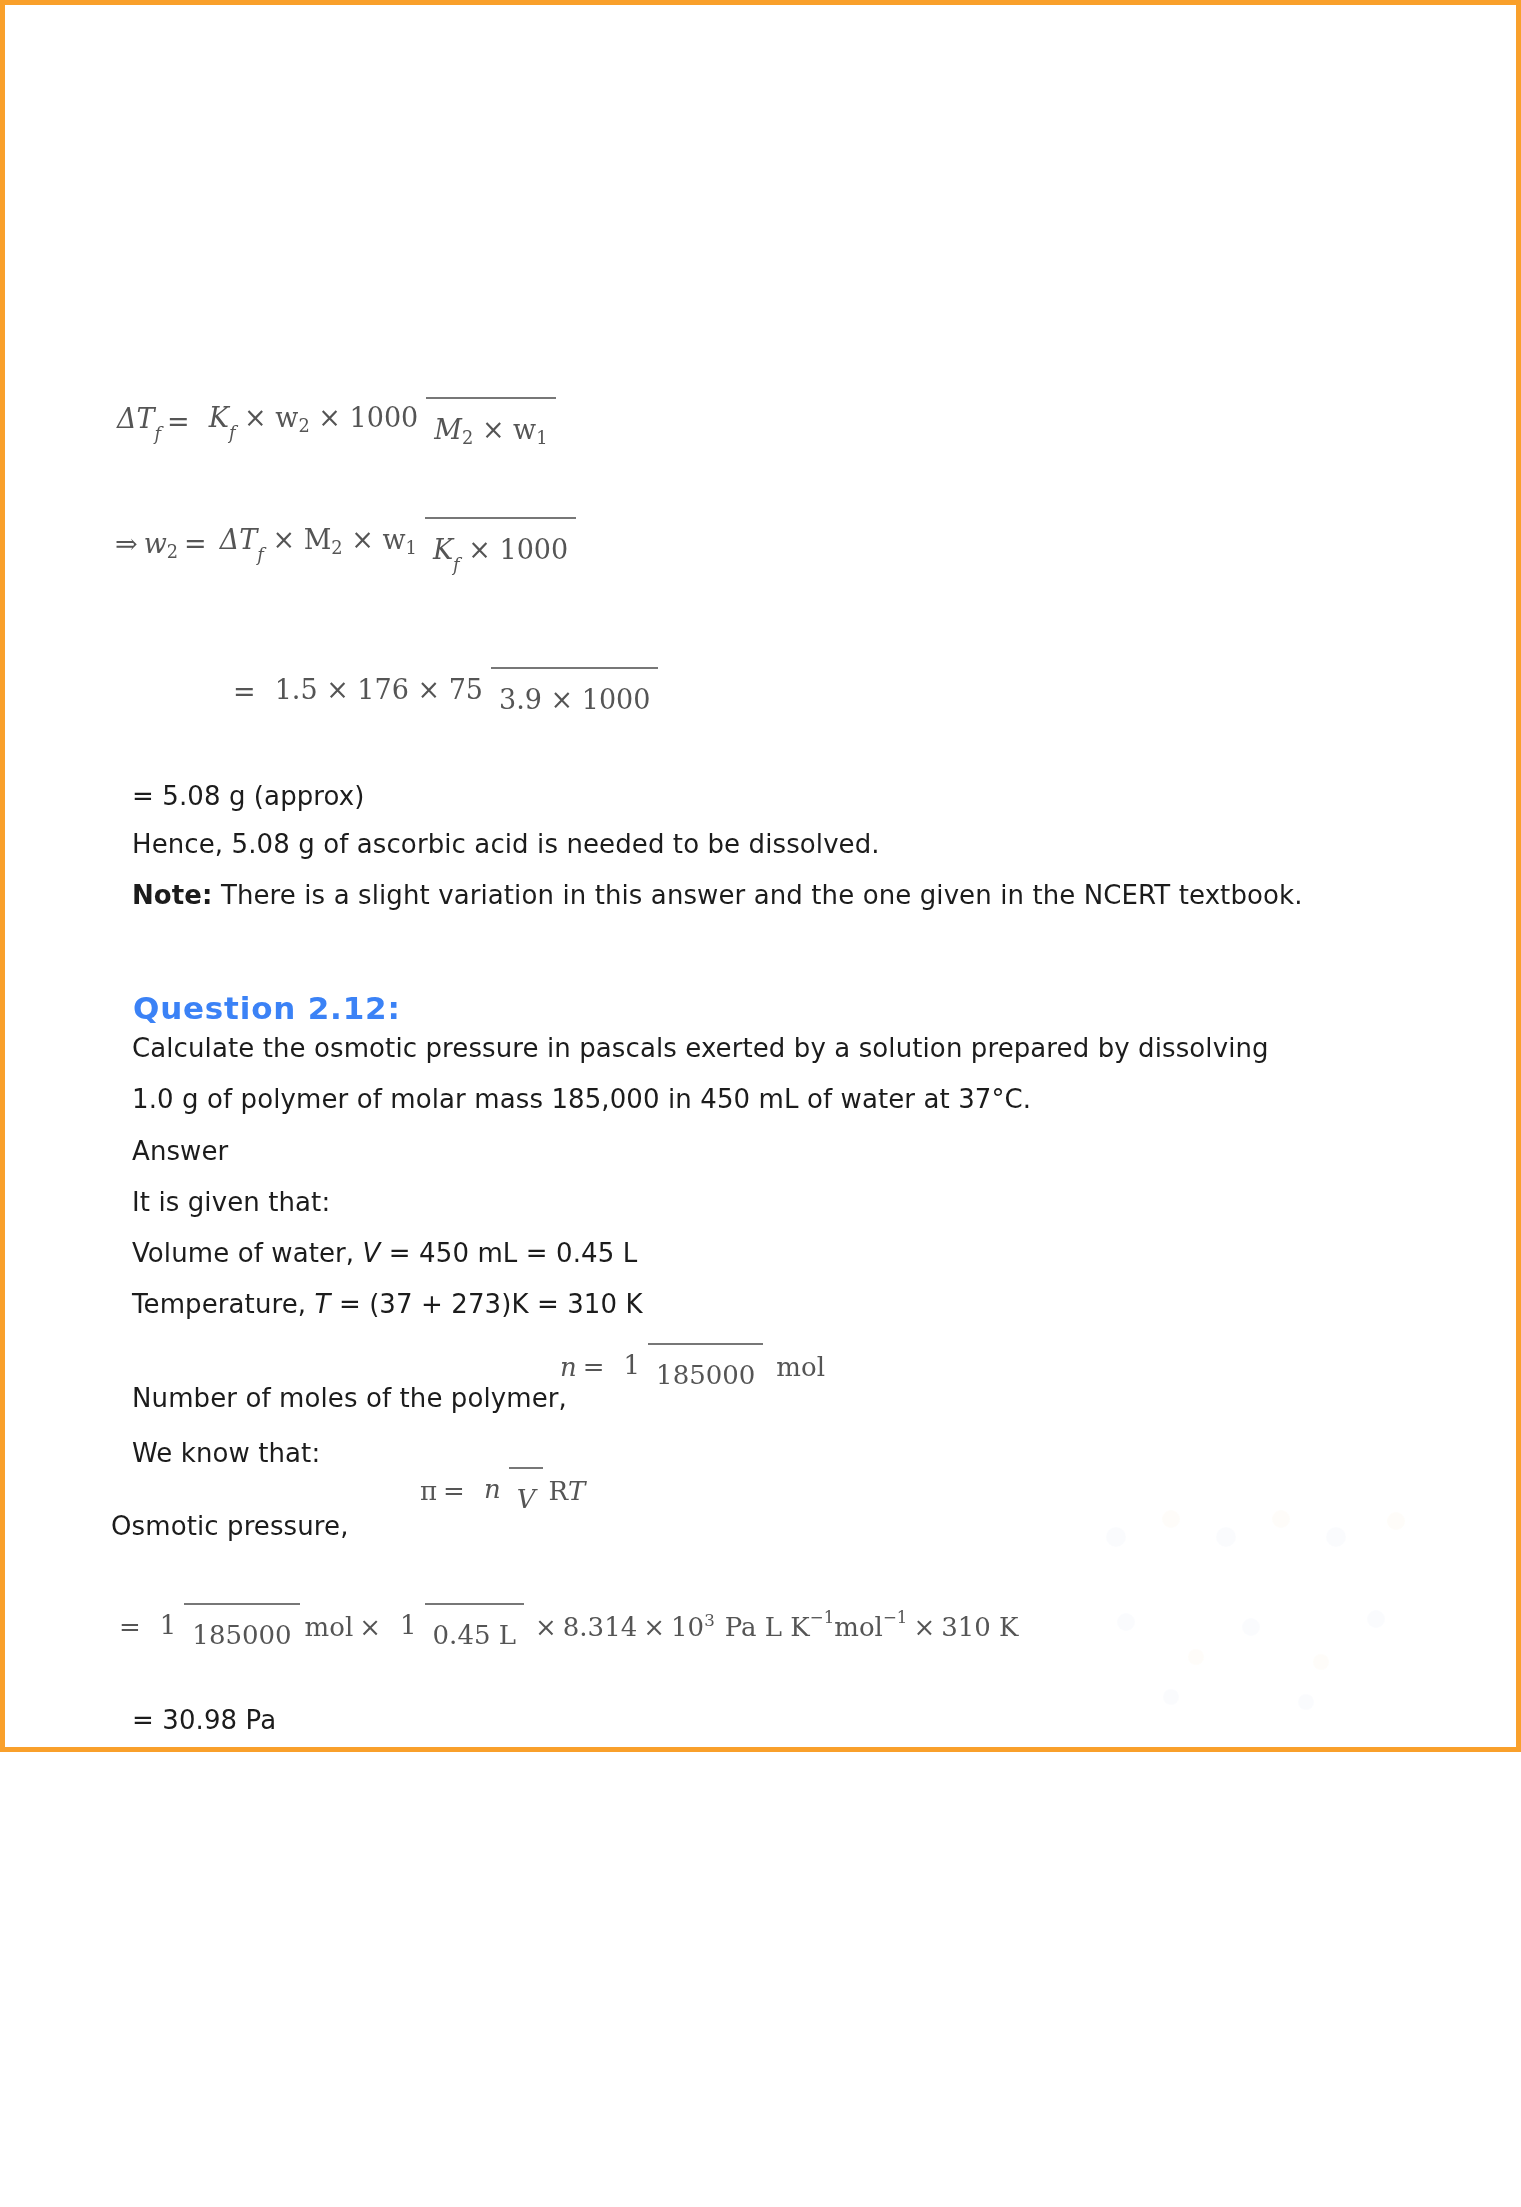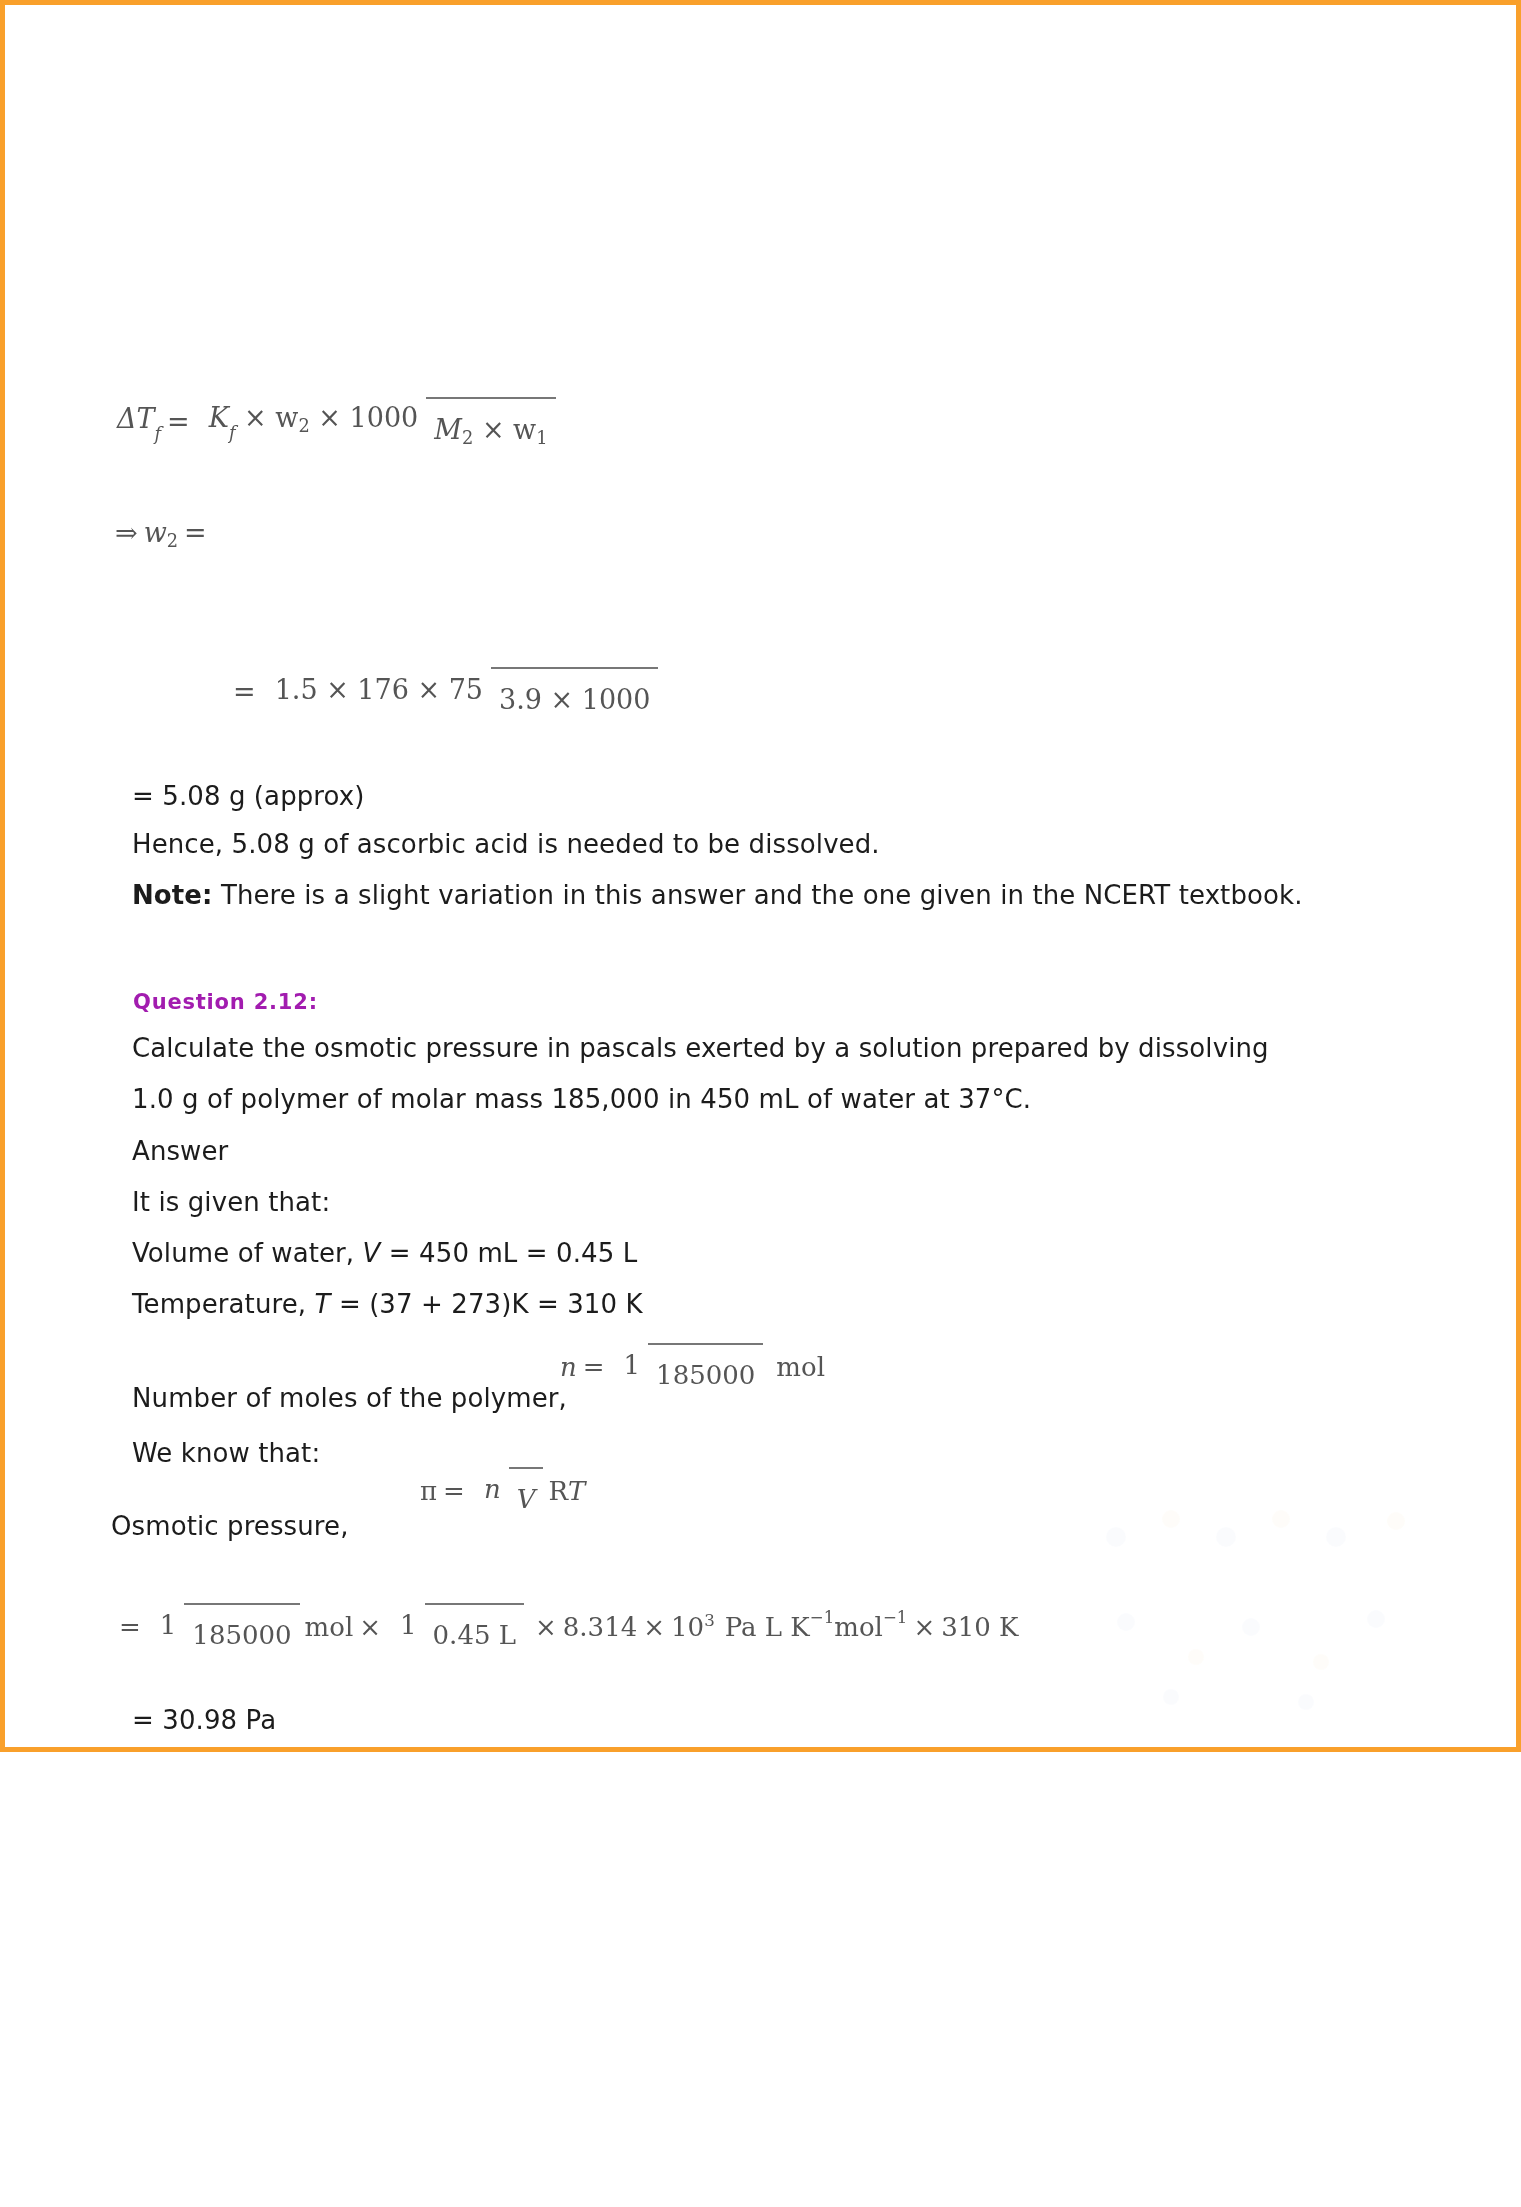--- a/index.html
+++ b/index.html
@@ -31,23 +31,23 @@
     line-height: 1.0;
     letter-spacing: 0.1px;
     white-space: nowrap;
     text-align: center;
   }
   .abs { position: absolute; }
   .ital { font-style: italic; }
   .bold { font-weight: bold; }
 
   .qhead {
-    font-size: 21px;
+    font-size: 31px;
     font-weight: bold;
-    color: #a21caf;
+    color: #3b82f6;
     letter-spacing: 0.8px;
   }
 
   
   .math {
     font-family: "DejaVu Serif", serif;
     color: #555555;
     font-size: 27px;
     display: inline-flex;
     align-items: center;
@@ -143,20 +143,31 @@
         </span>
       </span>
     </div>
 
     <div class="abs math" style="left:-20px; top:512px;">
       <span>⇒</span>
       <span class="op">
         <span class="it">w</span><span class="subn">2</span>
       </span>
       <span>=</span>
+      <span class="frac">
+        <span class="num">
+          <span class="it">ΔT</span><span class="sub">f</span>
+          <span>× M</span><span class="subn">2</span>
+          <span>× w</span><span class="subn">1</span>
+        </span>
+        <span class="den">
+          <span class="it">K</span><span class="sub">f</span>
+          <span>× 1000</span>
+        </span>
+      </span>
     </div>
 
     <div class="abs math" style="left:92px; top:662px;">
       <span class="op">=</span>
       <span class="frac">
         <span class="num">1.5 × 176 × 75</span>
         <span class="den">3.9 × 1000</span>
       </span>
     </div>
 

